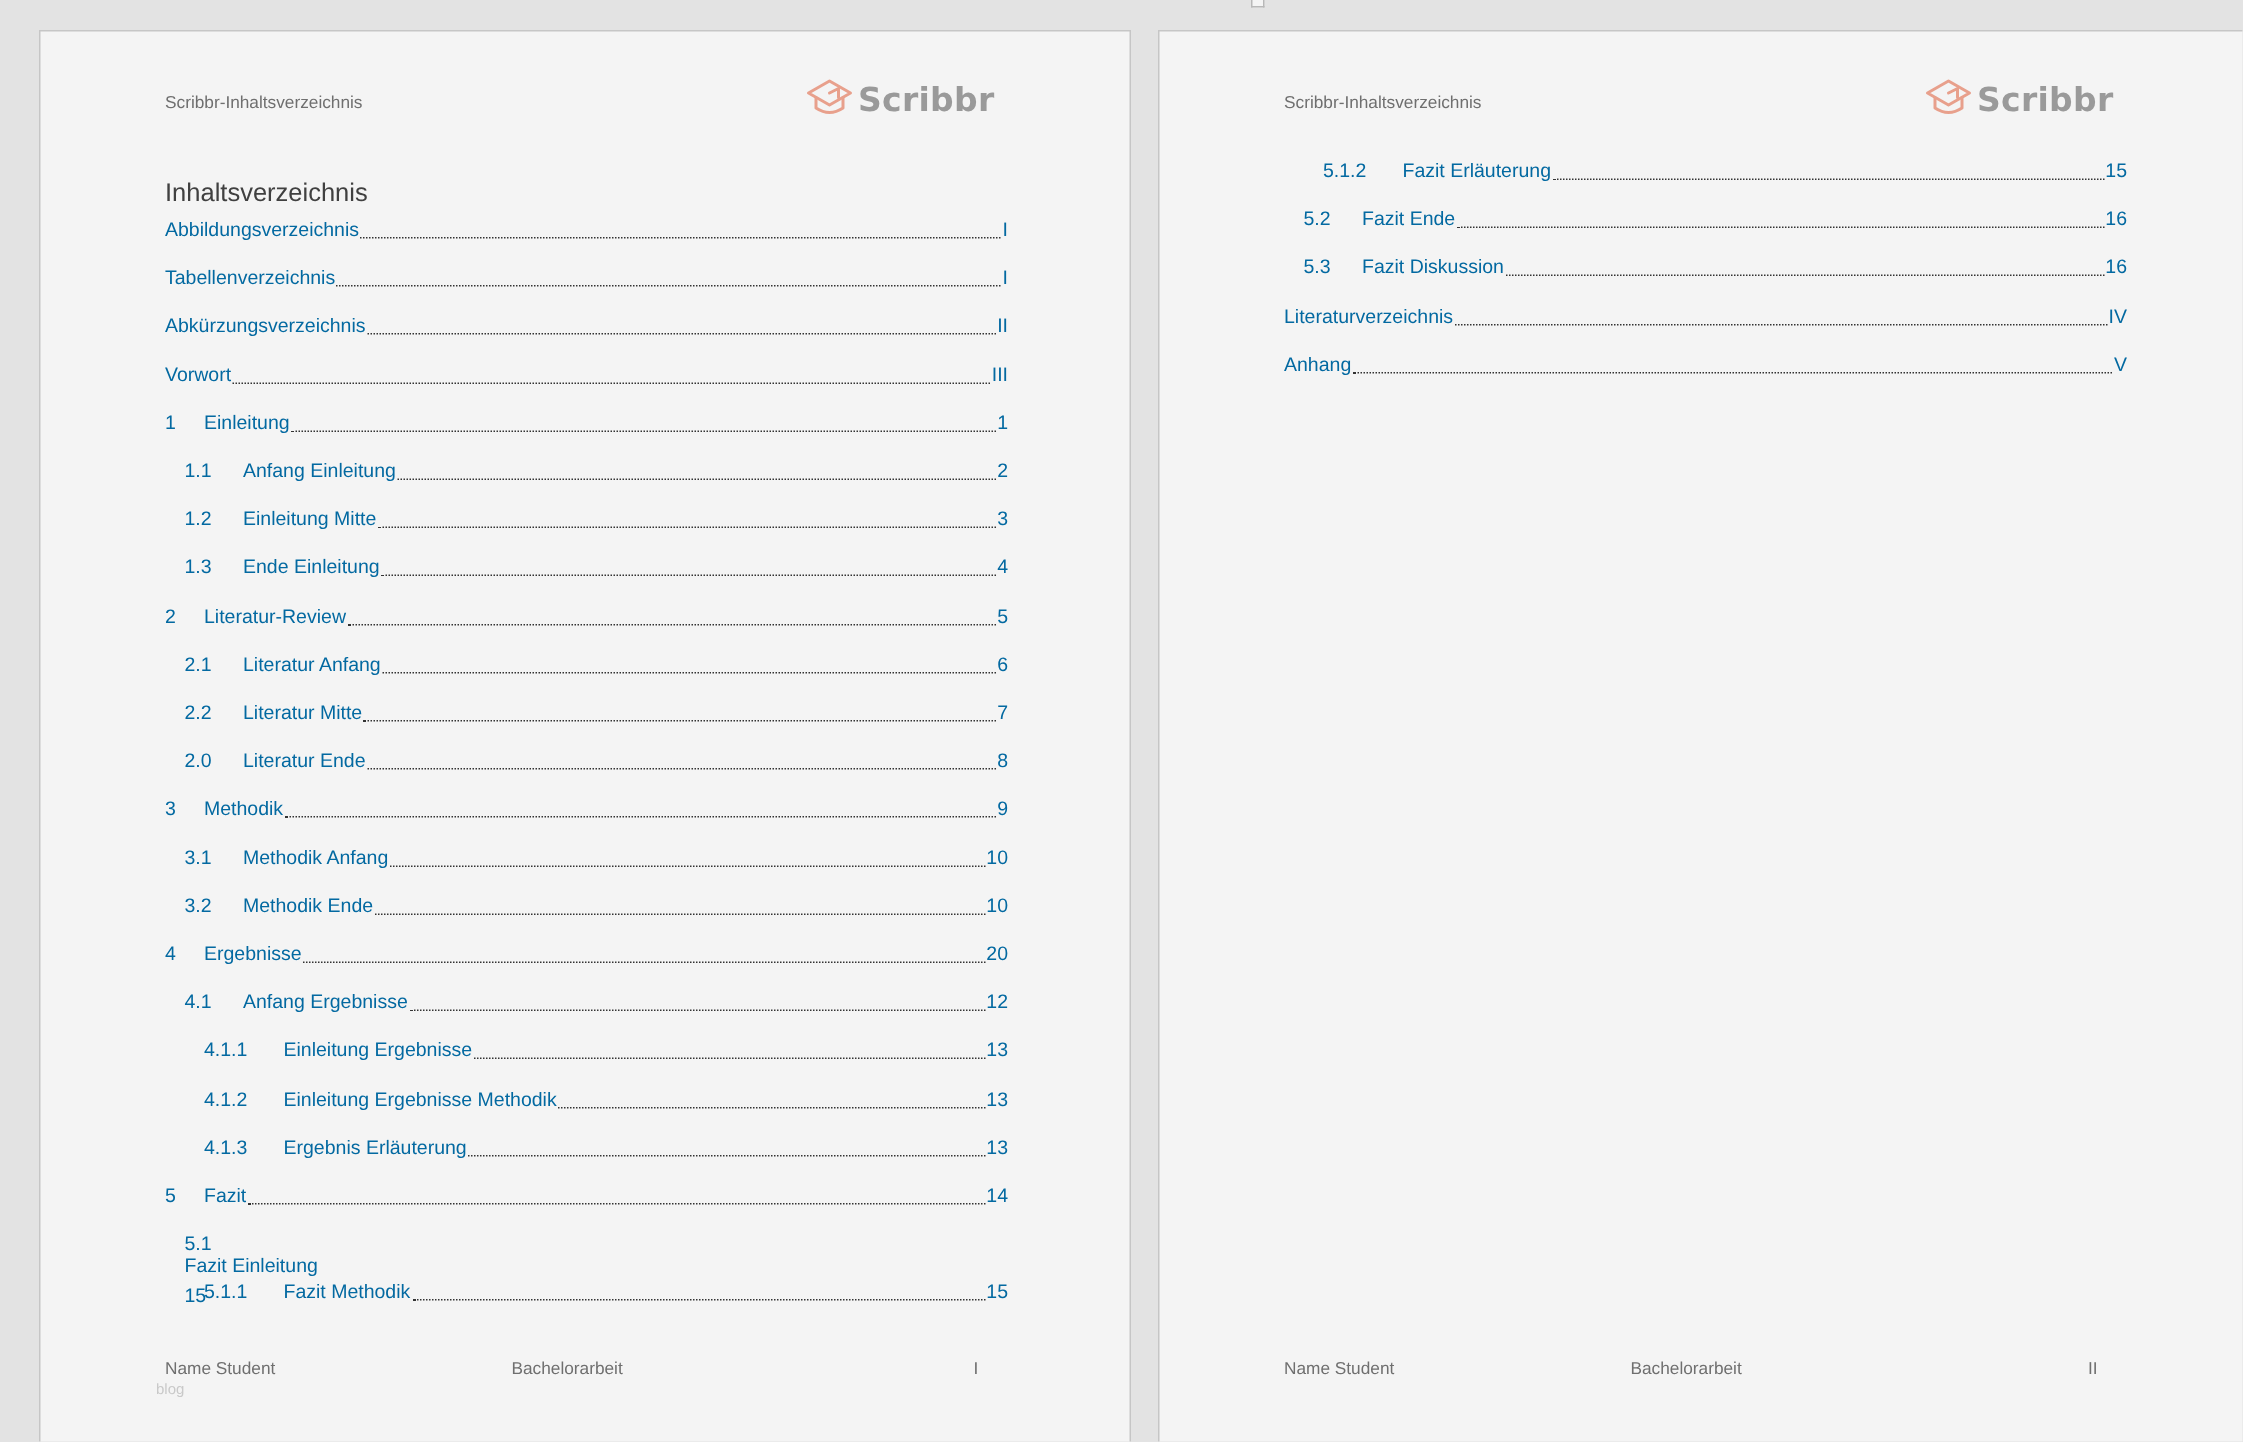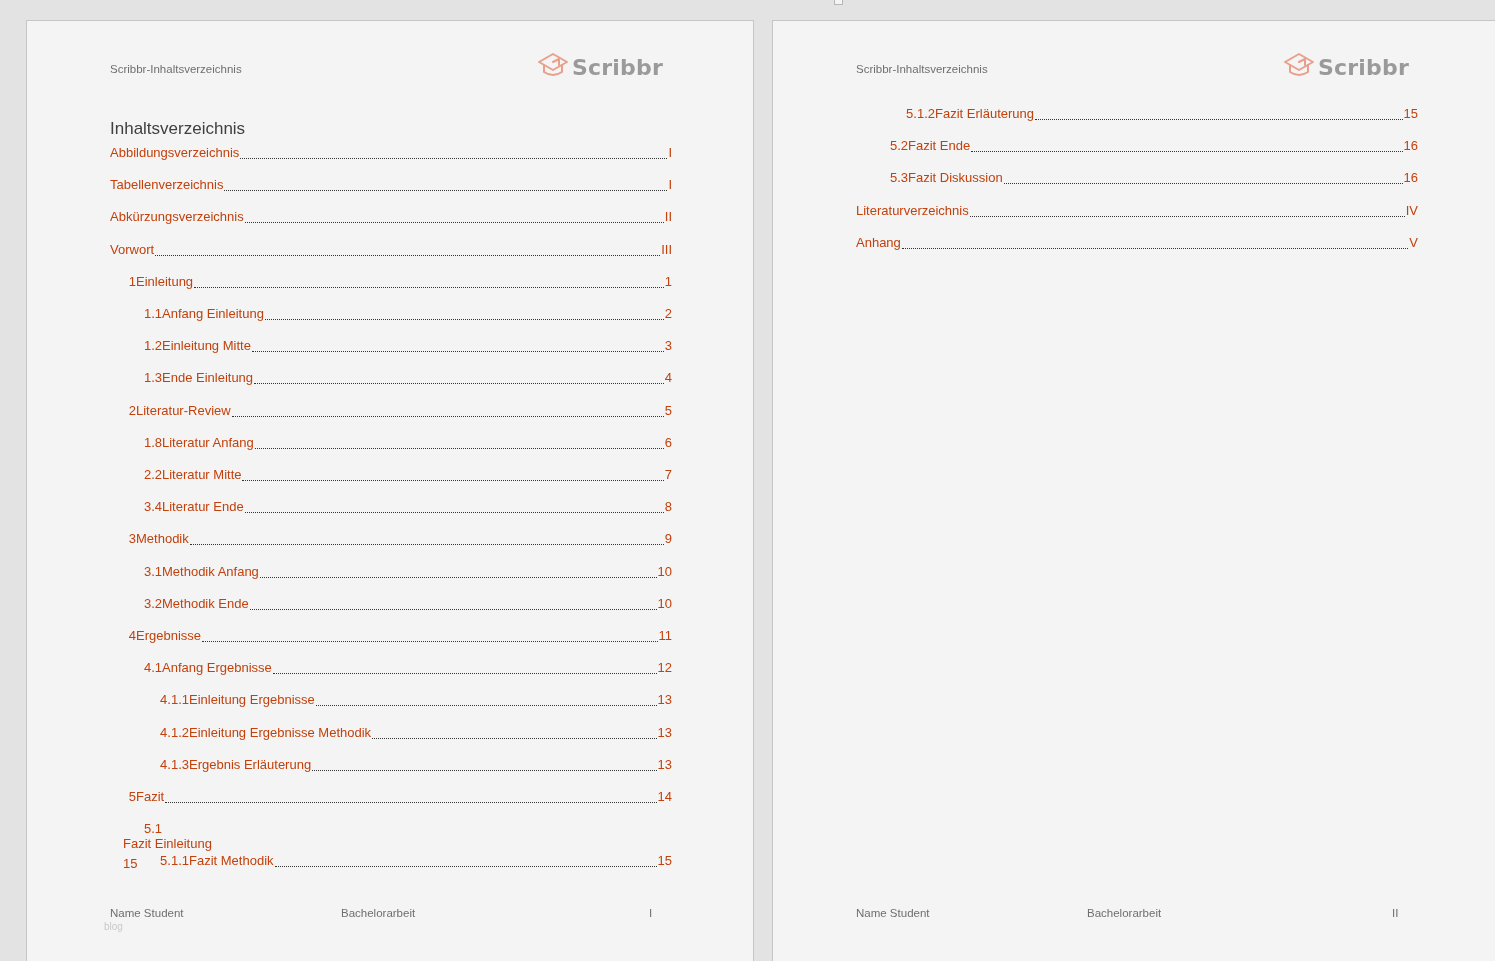--- a/index.html
+++ b/index.html
@@ -38,22 +38,22 @@
       font-weight: bold; font-size: 22px; color: #9a9a9a; letter-spacing: 0.2px;
     }
     .toc-title {
       position: absolute; left: 83px; top: 98px;
       font-size: 17px; color: #404040;
     }
     .toc-list { position: absolute; left: 83px; width: 562px; }
     .toc-entry {
       position: absolute; left: 0; width: 100%;
       display: flex; align-items: baseline;
-      font-size: 13px; color: #c2410c;
-      white-space: nowrap; height: 18px; text-align: right;
+      font-size: 13px; color: #0369a1;
+      white-space: nowrap; height: 18px;
     }
     .toc-num { display: inline-block; flex: none; }
     .toc-label { flex: none; }
     .toc-leader {
       flex: 1 1 auto; overflow: hidden; margin: 0 1px;
       border-bottom: 1px dotted #333; height: 0; align-self: flex-end;
       margin-bottom: 4px;
     }
     .toc-page { flex: none; }
     .ftr {
@@ -130,33 +130,33 @@
         <span class="toc-leader"></span>
         <span class="toc-page">4</span>
       </div>
       <div class="toc-entry" style="top: 258px; padding-left: 0px; box-sizing: border-box;">
         <span class="toc-num" style="width: 26px;">2</span>
         <span class="toc-label">Literatur-Review</span>
         <span class="toc-leader"></span>
         <span class="toc-page">5</span>
       </div>
       <div class="toc-entry" style="top: 290px; padding-left: 13px; box-sizing: border-box;">
-        <span class="toc-num" style="width: 39px;">1.8</span>
+        <span class="toc-num" style="width: 39px;">2.1</span>
         <span class="toc-label">Literatur Anfang</span>
         <span class="toc-leader"></span>
         <span class="toc-page">6</span>
       </div>
       <div class="toc-entry" style="top: 322px; padding-left: 13px; box-sizing: border-box;">
         <span class="toc-num" style="width: 39px;">2.2</span>
         <span class="toc-label">Literatur Mitte</span>
         <span class="toc-leader"></span>
         <span class="toc-page">7</span>
       </div>
       <div class="toc-entry" style="top: 354px; padding-left: 13px; box-sizing: border-box;">
-        <span class="toc-num" style="width: 39px;">3.4</span>
+        <span class="toc-num" style="width: 39px;">2.0</span>
         <span class="toc-label">Literatur Ende</span>
         <span class="toc-leader"></span>
         <span class="toc-page">8</span>
       </div>
       <div class="toc-entry" style="top: 386px; padding-left: 0px; box-sizing: border-box;">
         <span class="toc-num" style="width: 26px;">3</span>
         <span class="toc-label">Methodik</span>
         <span class="toc-leader"></span>
         <span class="toc-page">9</span>
       </div>
@@ -169,21 +169,21 @@
       <div class="toc-entry" style="top: 451px; padding-left: 13px; box-sizing: border-box;">
         <span class="toc-num" style="width: 39px;">3.2</span>
         <span class="toc-label">Methodik Ende</span>
         <span class="toc-leader"></span>
         <span class="toc-page">10</span>
       </div>
       <div class="toc-entry" style="top: 483px; padding-left: 0px; box-sizing: border-box;">
         <span class="toc-num" style="width: 26px;">4</span>
         <span class="toc-label">Ergebnisse</span>
         <span class="toc-leader"></span>
-        <span class="toc-page">11</span>
+        <span class="toc-page">20</span>
       </div>
       <div class="toc-entry" style="top: 515px; padding-left: 13px; box-sizing: border-box;">
         <span class="toc-num" style="width: 39px;">4.1</span>
         <span class="toc-label">Anfang Ergebnisse</span>
         <span class="toc-leader"></span>
         <span class="toc-page">12</span>
       </div>
       <div class="toc-entry" style="top: 547px; padding-left: 26px; box-sizing: border-box;">
         <span class="toc-num" style="width: 53px;">4.1.1</span>
         <span class="toc-label">Einleitung Ergebnisse</span>

